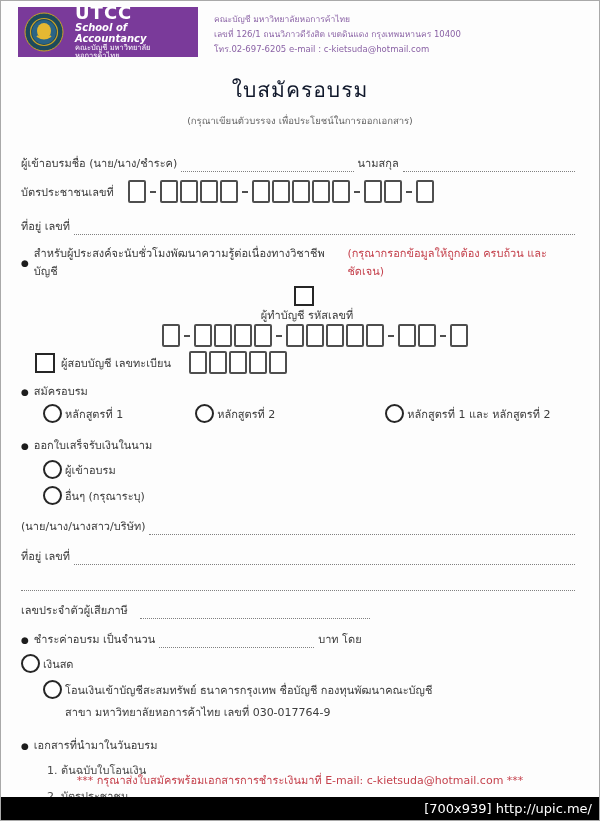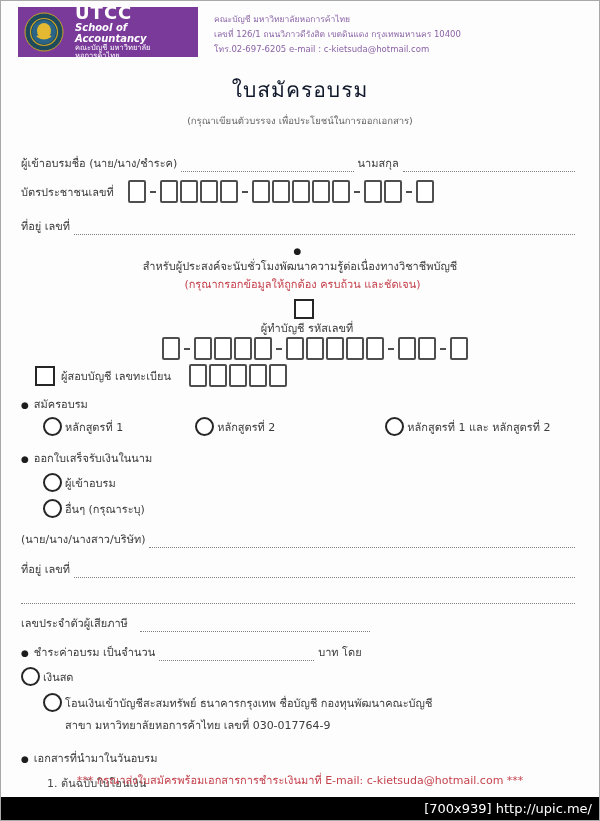--- a/index.html
+++ b/index.html
@@ -173,21 +173,21 @@
           <span class="idbox"></span>
         </span>
     </div>
 
     <div class="row" style="margin-top:14px;">
       <span class="lbl">ที่อยู่  เลขที่</span>
       <span class="dots"></span>
     </div>
 
 
-    <div class="sec" style="margin-top:9px;flex-direction:column;">
+    <div class="sec" style="margin-top:9px;">
       <span class="bullet"></span>
       <span>สำหรับผู้ประสงค์จะนับชั่วโมงพัฒนาความรู้ต่อเนื่องทางวิชาชีพบัญชี</span>
       <span class="red" style="margin-left:5px;">(กรุณากรอกข้อมูลให้ถูกต้อง  ครบถ้วน  และชัดเจน)</span>
     </div>
 
     <div class="opt" style="margin-top:6px;margin-left:14px;flex-direction:column;">
       <span class="chk"></span>
       <span class="lbl">ผู้ทำบัญชี  รหัสเลขที่</span>
       <span class="boxes" style="margin-left:18px;">
           <span class="idbox"></span>

